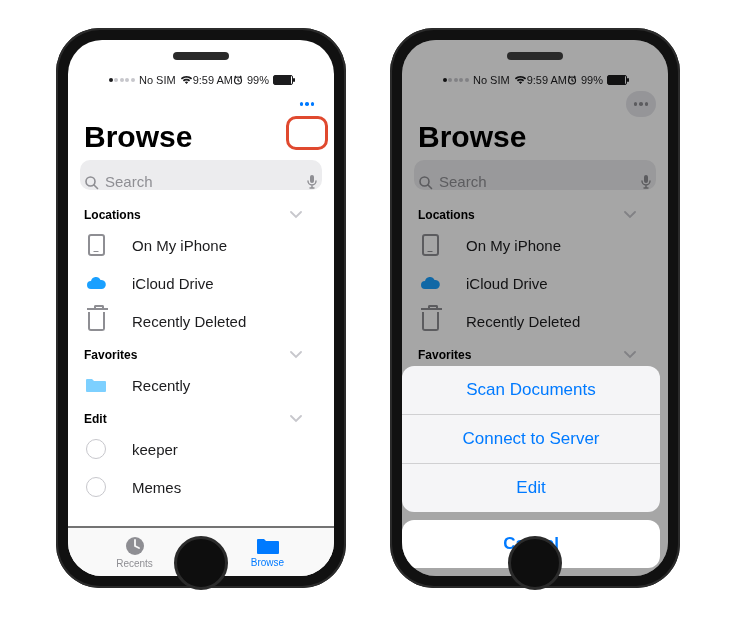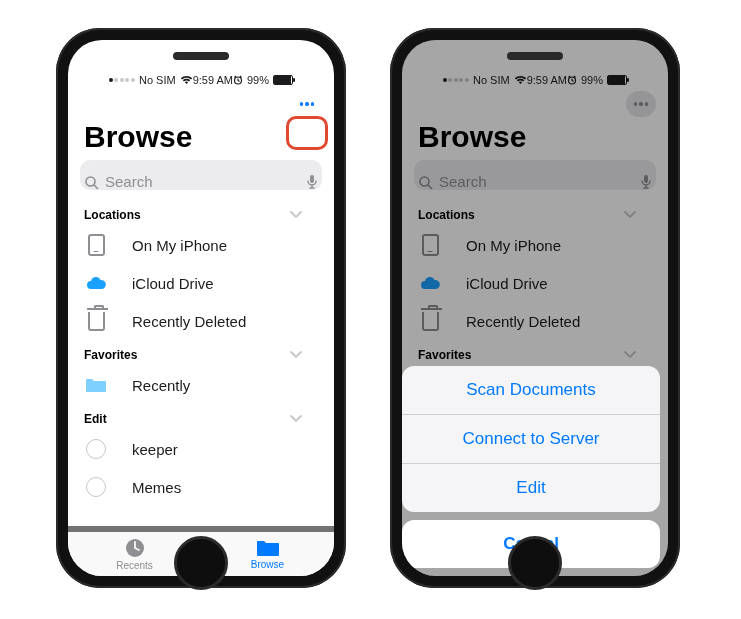--- a/index.html
+++ b/index.html
@@ -156,21 +156,21 @@
   .ic-trash::after { content:""; position:absolute; top:-7px; left:4px; width:6px; height:3px; border:2px solid #8e8e93; border-bottom:none; border-radius:2px 2px 0 0;}
   .ic-folder svg{display:block;}
   .tagdot { width:20px; height:20px; border:1.5px solid #c7c7cc; border-radius:50%; }
   .scroll {
     flex:1;
     overflow:hidden;
   }
   .tabbar {
     display:flex;
     height: 50px;
-    border-top:6px solid #737373;
+    border-top:2px solid #737373;
     background:#f9f9f9;
   }
   .tab {
     flex:1;
     display:flex;
     flex-direction:column;
     align-items:center;
     justify-content:center;
     font-size:10px;
     gap:1px;

